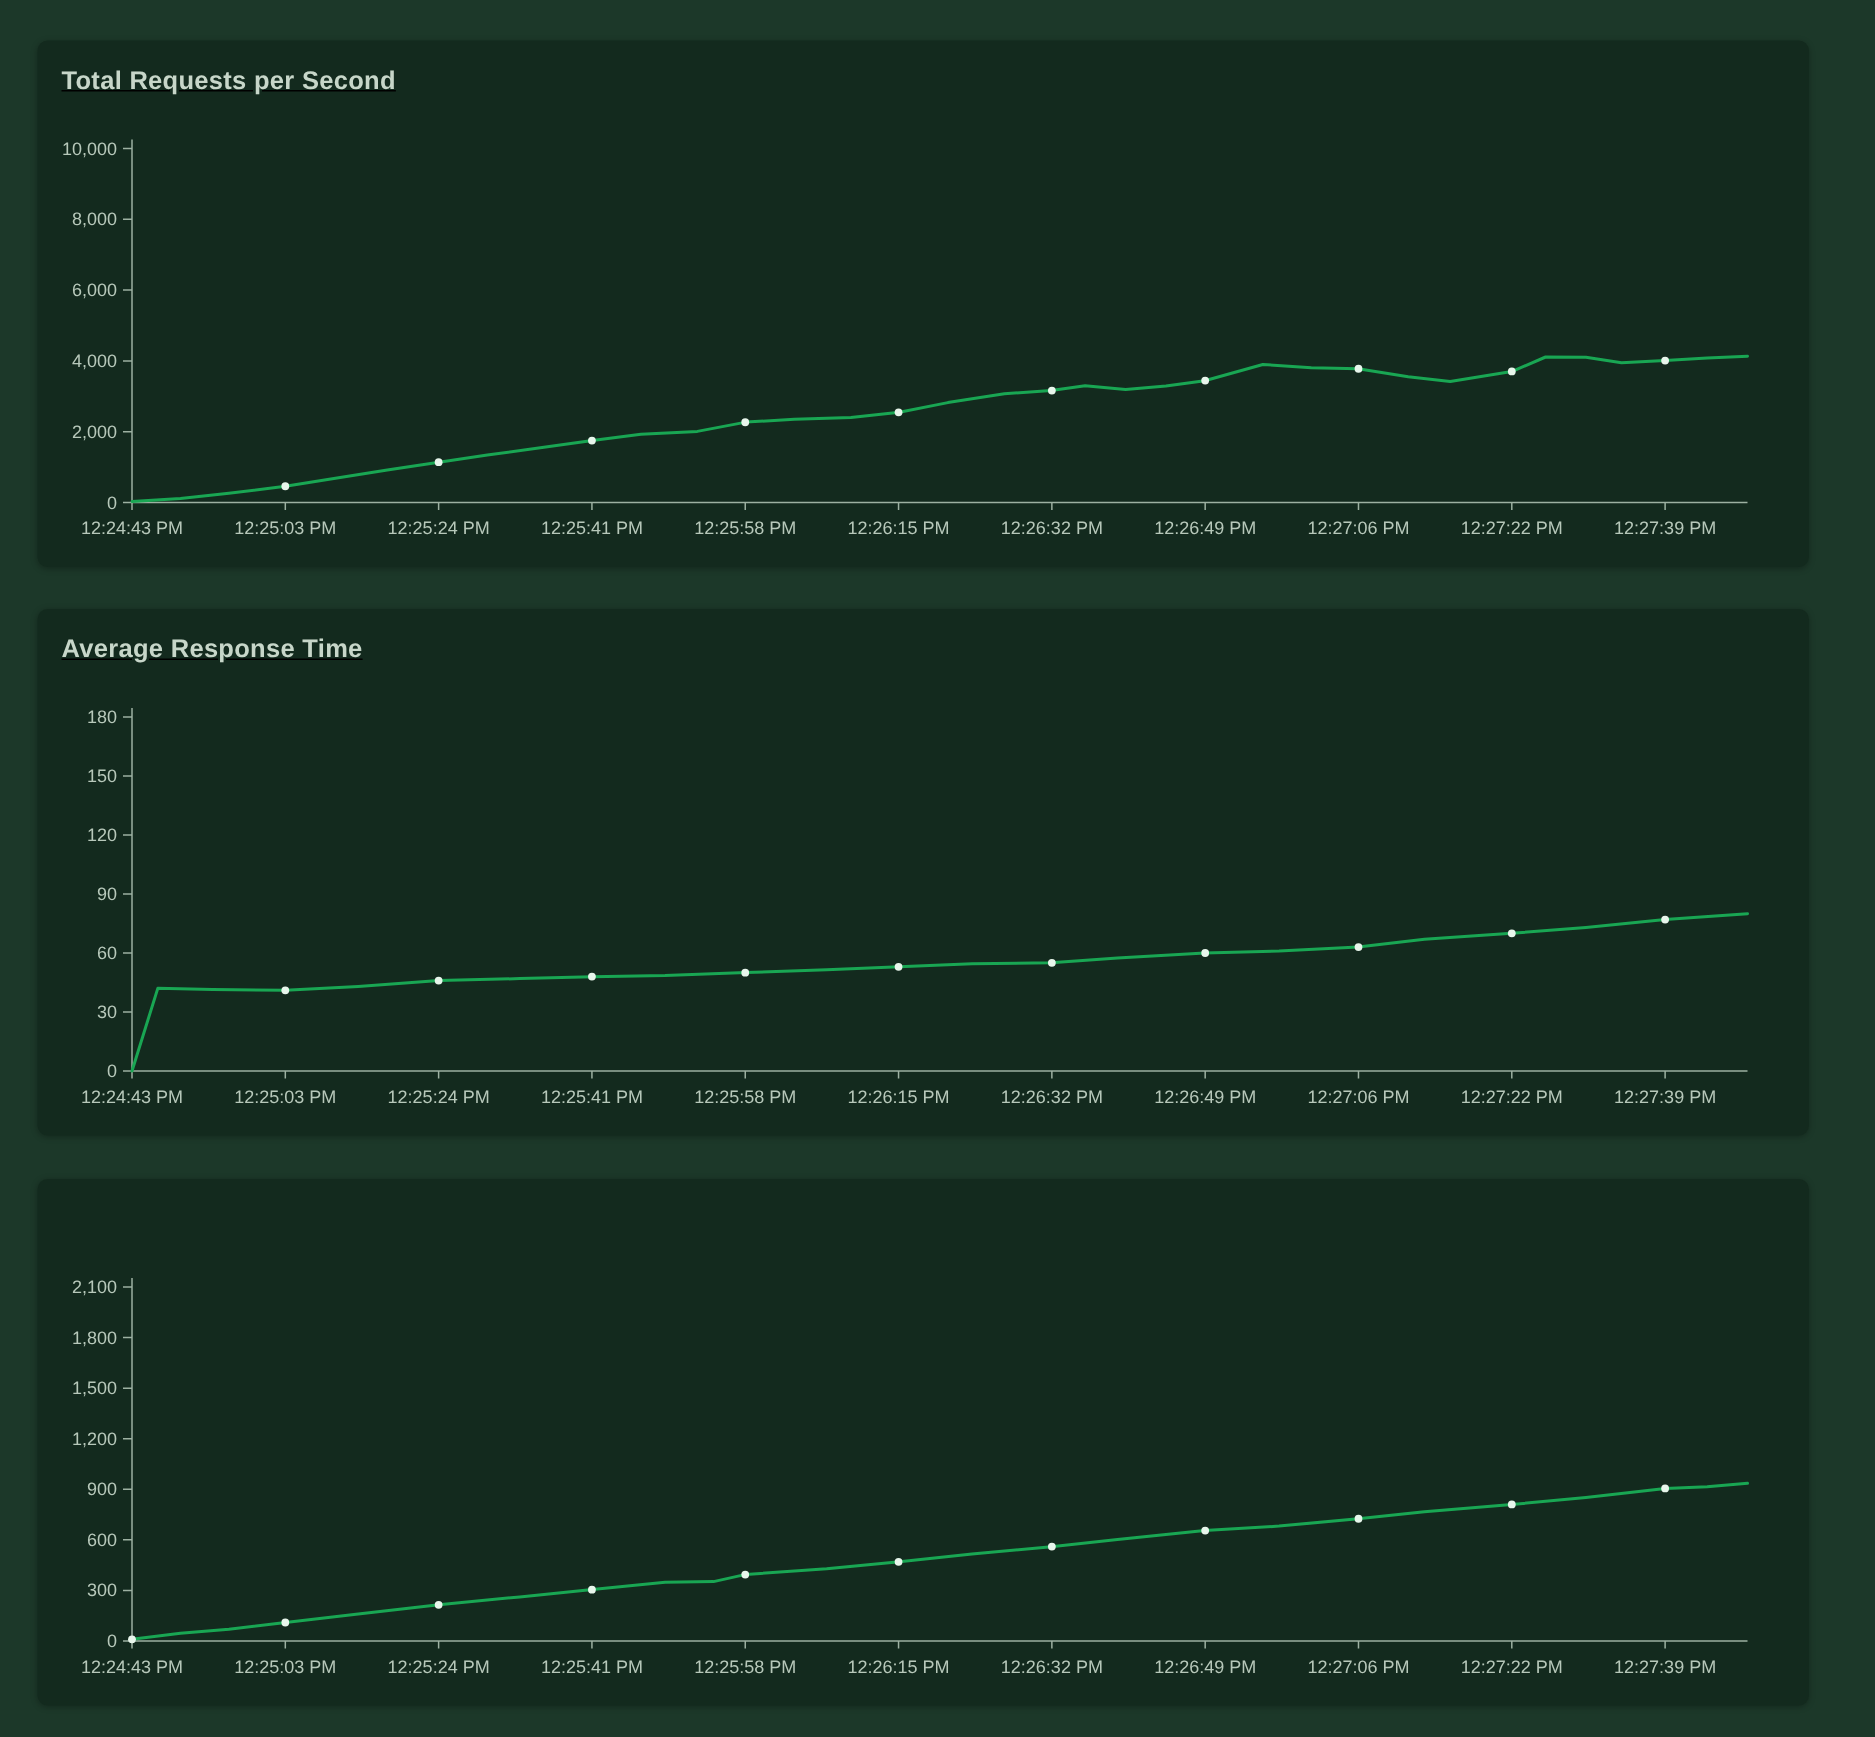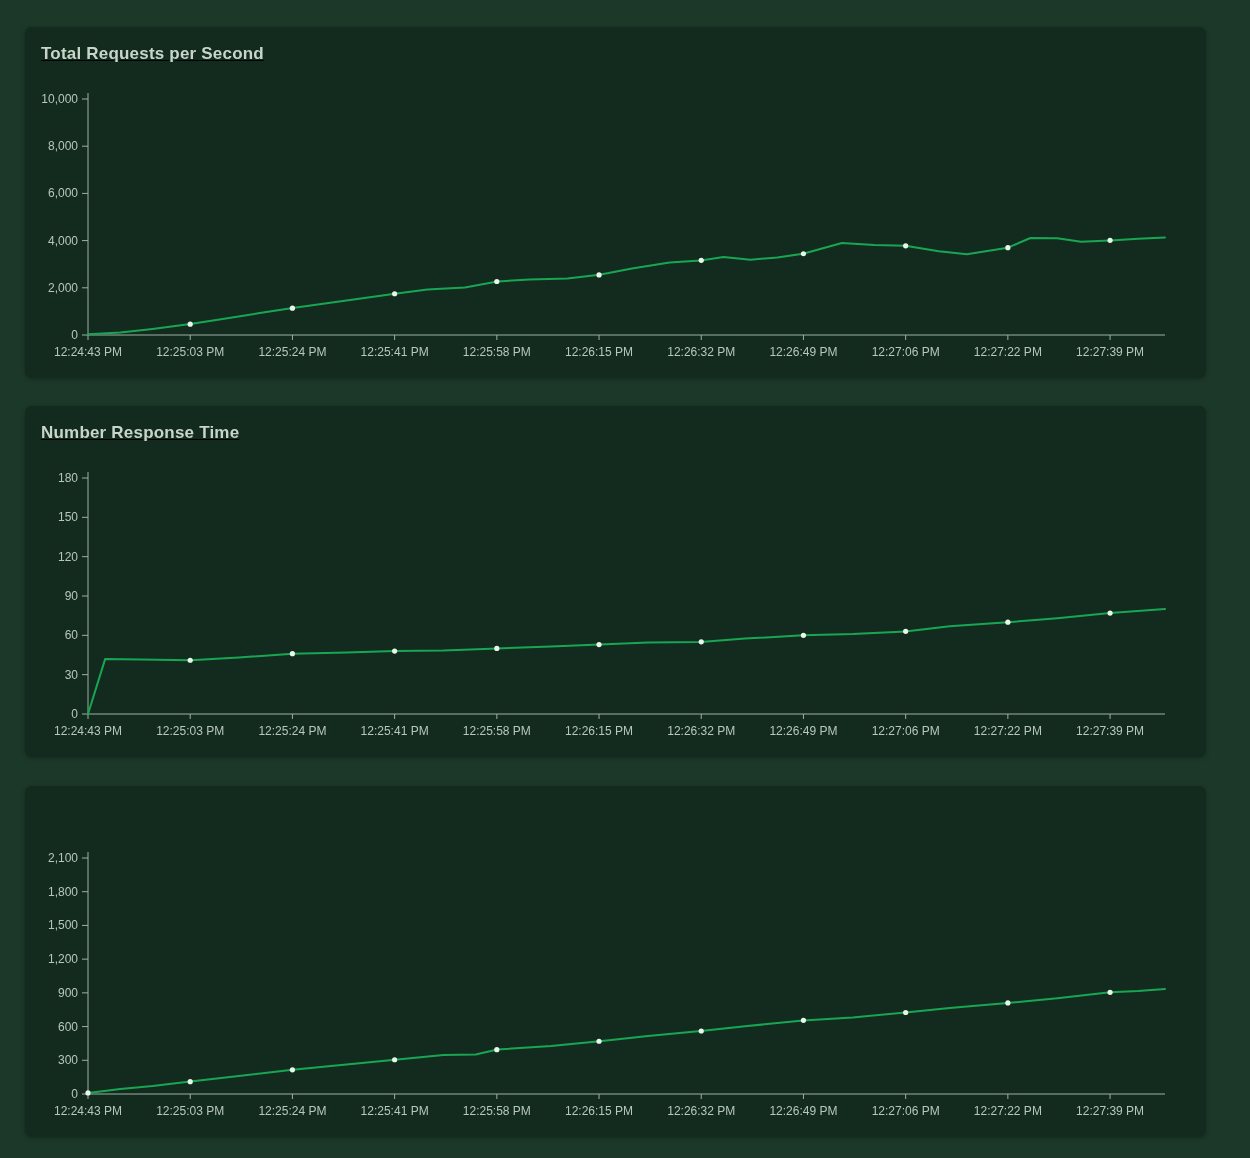--- a/index.html
+++ b/index.html
@@ -91,21 +91,21 @@
       <circle cx="574.0364999999999" cy="247.87900000000002" r="2.6" fill="#e8f6ec"></circle>
       <circle cx="676.2438" cy="233.36106666666666" r="2.6" fill="#e8f6ec"></circle>
       <circle cx="778.4511" cy="226.72553333333332" r="2.6" fill="#e8f6ec"></circle>
       <circle cx="880.6584" cy="218.82701935483868" r="2.6" fill="#e8f6ec"></circle>
       <circle cx="982.8657" cy="220.63392380952382" r="2.6" fill="#e8f6ec"></circle>
       <circle cx="1085.0729999999999" cy="213.36399999999998" r="2.6" fill="#e8f6ec"></circle>
     </svg>
 </div>
 
 <div class="card card-2">
-  <h2 class="chart-title">Number Response Time</h2>
+  <h2 class="chart-title">Average Response Time</h2>
   <svg class="chart" width="1181" height="351" viewBox="0 0 1181 351">
       <line x1="63" y1="66" x2="63" y2="308" stroke="#9db1a2" stroke-width="1"></line>
       <line x1="63" y1="308" x2="1140" y2="308" stroke="#9db1a2" stroke-width="1"></line>
       <line x1="57" y1="308" x2="63" y2="308" stroke="#9db1a2" stroke-width="1"></line>
       <text x="53" y="312" text-anchor="end" class="tick">0</text>
       <line x1="57" y1="268.6666666666667" x2="63" y2="268.6666666666667" stroke="#9db1a2" stroke-width="1"></line>
       <text x="53" y="272.6666666666667" text-anchor="end" class="tick">30</text>
       <line x1="57" y1="229.33333333333334" x2="63" y2="229.33333333333334" stroke="#9db1a2" stroke-width="1"></line>
       <text x="53" y="233.33333333333334" text-anchor="end" class="tick">60</text>
       <line x1="57" y1="190" x2="63" y2="190" stroke="#9db1a2" stroke-width="1"></line>

